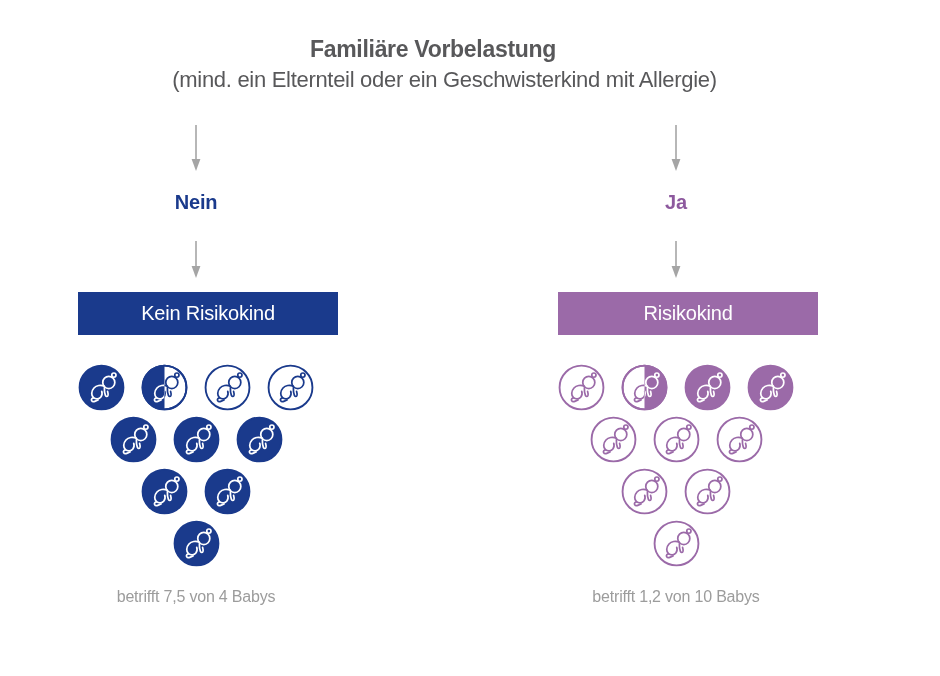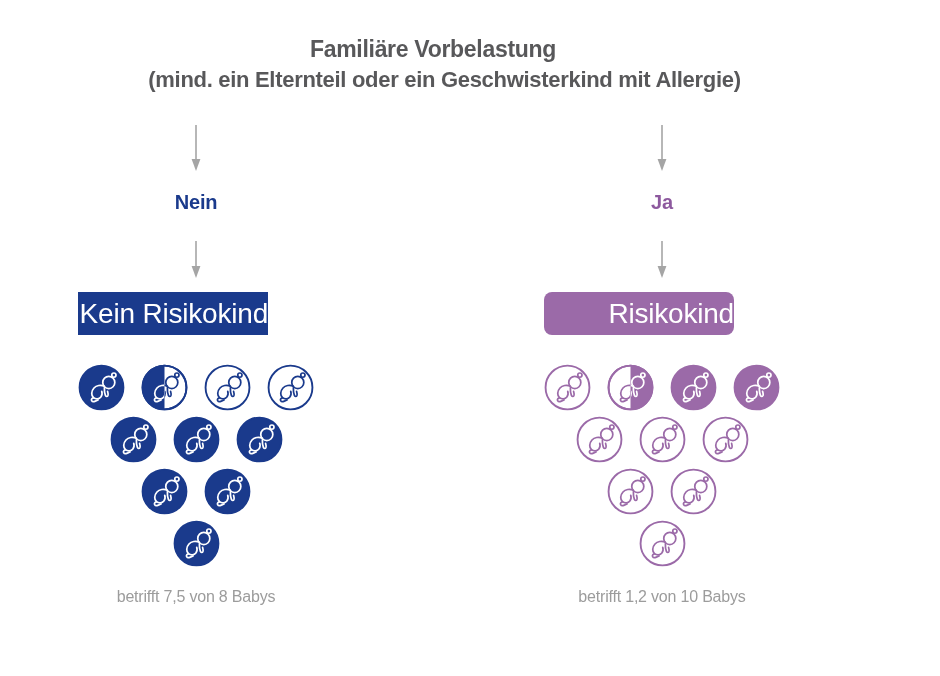--- a/index.html
+++ b/index.html
@@ -2,39 +2,39 @@
 <html style="--blue: #1A3A8C; --purple: #9B6AA8; --purple-text: #8D599E; --title-gray: #58585A; --caption-gray: #9C9C9C; --arrow-gray: #A5A5A5; --banner-text: #FFFFFF;"><head>
 <meta charset="utf-8">
 <style>
   html,body{margin:0;padding:0;background:#ffffff;}
   .canvas{
     position:relative;width:940px;height:676px;background:#ffffff;
     font-family:"Liberation Sans",sans-serif;overflow:hidden;
   }
   .title-block{position:absolute;left:0;top:36px;width:866px;text-align:center;color:var(--title-gray);}
   .title-block h1{margin:0;font-size:23px;font-weight:bold;line-height:27px;letter-spacing:-0.3px;}
-  .title-block p{margin:3px 0 0 0;font-size:22px;font-weight:bold;line-height:27px;letter-spacing:-0.3px;padding-left:23px;}
+  .title-block p{margin:3px 0 0 0;font-size:22px;font-weight:normal;line-height:27px;letter-spacing:-0.3px;padding-left:23px;}
 
   .column{position:absolute;top:0;width:236px;height:676px;}
   .col0{left:78px;}
-  .col1{left:544px;}
+  .col1{left:558px;}
 
   .arrow{position:absolute;left:50%;transform:translateX(-50%);}
   .arrow1{top:125px;}
   .arrow2{top:241px;}
 
   .answer{position:absolute;top:191px;left:0;width:100%;text-align:center;
           font-size:20px;font-weight:bold;letter-spacing:-0.2px;}
   .col0 .answer{color:var(--blue);}
   .col1 .answer{color:var(--purple-text);}
 
-  .banner{position:absolute;top:292px;left:0;width:190px;height:43px;line-height:43px;
-          text-align:right;color:var(--banner-text);font-size:28px;letter-spacing:-0.2px;}
+  .banner{position:absolute;top:292px;left:0;width:260px;height:43px;line-height:43px;
+          text-align:center;color:var(--banner-text);font-size:20px;letter-spacing:-0.2px;}
   .col0 .banner{background:var(--blue);}
-  .col1 .banner{background:var(--purple);border-radius:8px;}
+  .col1 .banner{background:var(--purple);}
 
   .pyramid{position:absolute;top:364px;left:0;width:236px;
            display:flex;flex-direction:column;gap:5px;align-items:center;}
   .pyr-row{display:flex;gap:16px;}
   .pyr-row svg{display:block;width:47px;height:47px;}
 
   .caption{position:absolute;top:588px;left:0;width:100%;text-align:center;
            font-size:16px;color:var(--caption-gray);letter-spacing:-0.2px;}
 </style>
 </head>
@@ -182,21 +182,21 @@
             <g fill="none" stroke="#ffffff" stroke-width="2.2" stroke-linecap="round" stroke-linejoin="round">
               <circle cx="39.3" cy="23.6" r="7.7"></circle>
               <circle cx="45.8" cy="14.2" r="2.7"></circle>
               <path d="M33.6 28.3 C29 26.2 23.4 27.3 20.4 30.7 C16.8 34.7 16.6 40.2 19.8 42.9 C22.8 45.4 27.1 44.8 29.2 42.2 C30.8 40.2 31.1 37.5 30.3 34.9"></path>
               <path d="M33.7 30.3 C33.5 33.7 33.9 37.2 35 40.1 C35.5 41.6 37.4 41.8 38.2 40.4 C38.9 39.1 38.4 37 37.8 35"></path>
               <path d="M19.6 43.3 C17.7 43.7 16.6 45.3 17.4 46.7 C18.1 48 20 48.3 21.4 47.7 L25.6 45.9"></path>
             </g>
           </svg>
         </div>
       </div>
-    <div class="caption">betrifft 7,5 von 8 Babys</div>
+    <div class="caption">betrifft 7,5 von 4 Babys</div>
   </section>
 
   <section class="column col1">
     <svg class="arrow arrow1" width="14" height="46" viewBox="0 0 14 46">
       <line x1="7" y1="0" x2="7" y2="35" stroke="#A5A5A5" stroke-width="1.6"></line>
       <polygon points="2.6,34 11.4,34 7,46" fill="#A5A5A5"></polygon>
     </svg>
     <div class="answer">Ja</div>
     <svg class="arrow arrow2" width="14" height="37" viewBox="0 0 14 37">
       <line x1="7" y1="0" x2="7" y2="26" stroke="#A5A5A5" stroke-width="1.6"></line>

